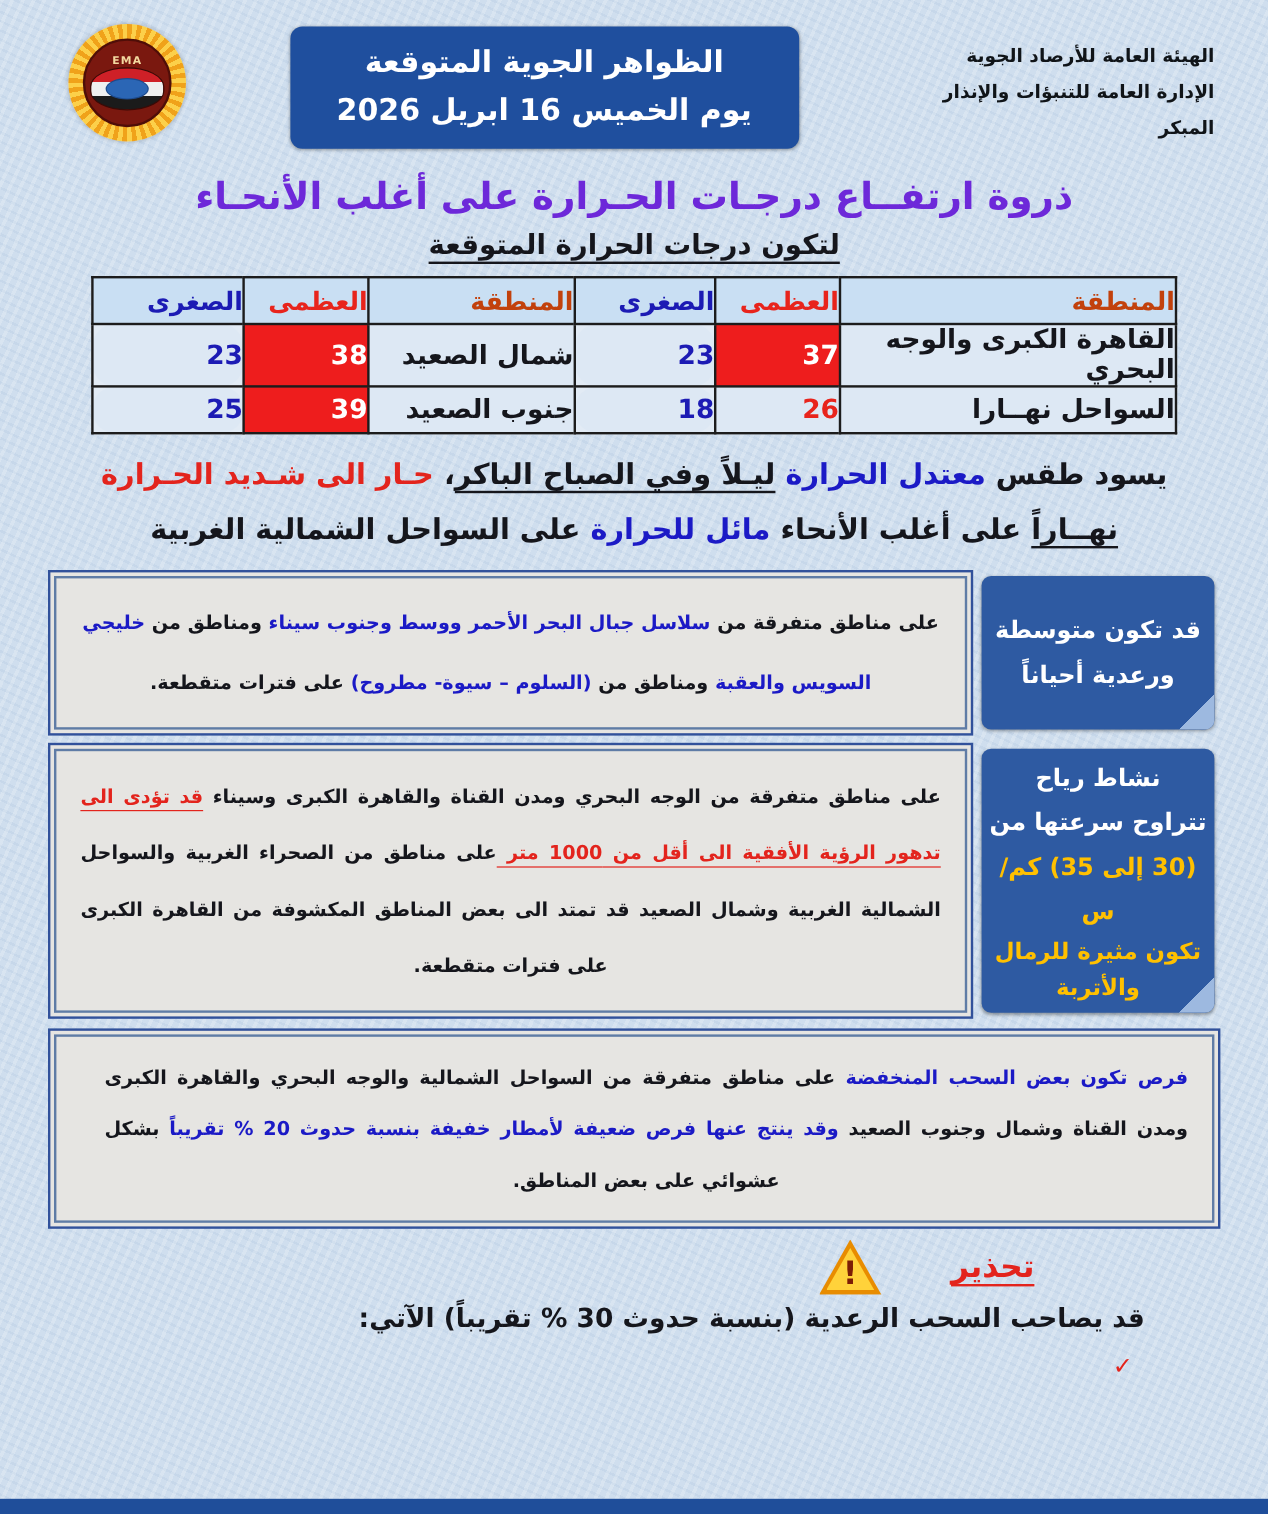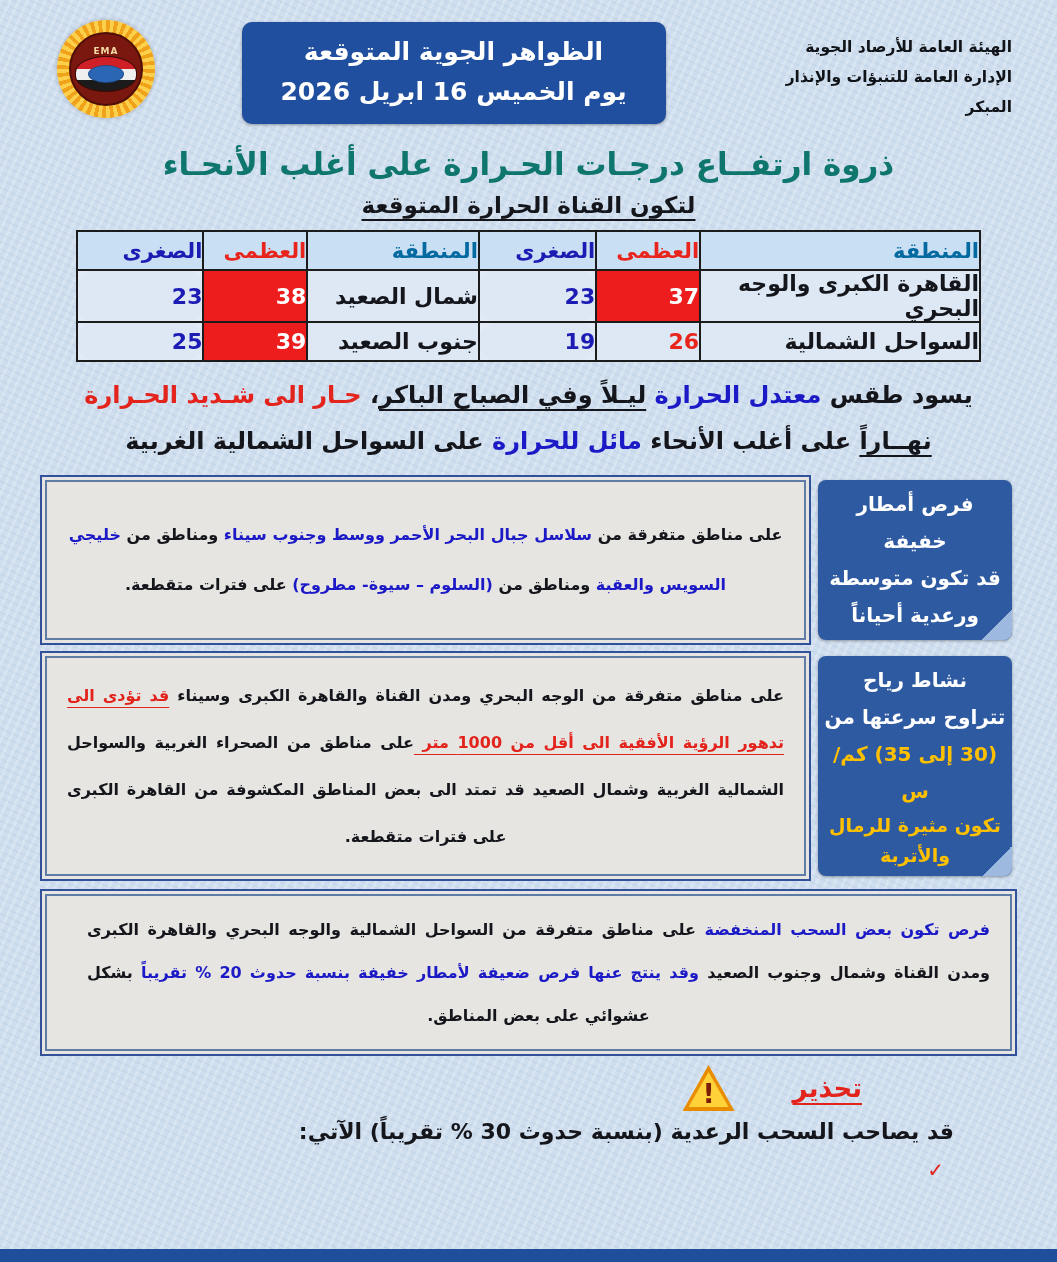--- a/index.html
+++ b/index.html
@@ -25,30 +25,30 @@
     background:linear-gradient(#cf2027 0 34%,#efefef 34% 67%,#1b1b1b 67%);position:relative;}
   .logo-mount{position:absolute;left:50%;top:50%;transform:translate(-50%,-50%);
     width:34px;height:16px;border-radius:50%;background:#2b66b5;box-shadow:0 0 0 1px #1c4a8c;}
   .title-box{direction:rtl;margin:2px auto 0;background:#1f4f9e;border-radius:10px;color:#fff;
     width:396px;padding:10px 14px 12px;text-align:center;font-weight:bold;font-size:25px;line-height:40px;
     box-shadow:0 1px 3px rgba(0,0,0,.35);}
   .authority{direction:rtl;text-align:right;padding-top:12px;font-weight:bold;font-size:15.5px;
     line-height:30px;color:#101418;}
 
   
-  .main-title{direction:rtl;text-align:center;color:#0f766e;font-weight:bold;font-size:31px;margin-top:14px;}
+  .main-title{direction:rtl;text-align:center;color:#6d28d9;font-weight:bold;font-size:31px;margin-top:14px;}
   .sub-title{direction:rtl;text-align:center;color:#15161c;font-weight:bold;font-size:23px;margin-top:10px;
     text-decoration:underline;text-underline-offset:6px;}
 
   
   table.temp{direction:rtl;border-collapse:collapse;width:905px;margin:12px auto 0;
     font-weight:bold;background:#e2ebf5;}
   table.temp td,table.temp th{border:2px solid #1c1c1c;text-align:right;padding:0;height:37px;font-size:22px;}
   table.temp th{background:#c9dff3;font-size:21px;}
-  th.h-region{color:#0369a1;} th.h-max{color:#e8241c;} th.h-min{color:#1c1bb4;}
+  th.h-region{color:#c2410c;} th.h-max{color:#e8241c;} th.h-min{color:#1c1bb4;}
   td.region{color:#15161c;background:#dde8f4;}
   td.min{color:#1c1bb4;background:#dde8f4;border-radius:19px;}
   td.max-hot{color:#ffffff;background:#ee1d1d;}
   td.max-warm{color:#e8241c;background:#dde8f4;}
 
   
   .seg-black{color:#15161c;} .seg-blue{color:#1b1ac6;} .seg-red{color:#e3241d;}
   .seg-white{color:#ffffff;} .seg-yellow{color:#ffc000;}
   .seg-u{text-decoration:underline;text-underline-offset:6px;}
 
@@ -105,21 +105,21 @@
       <div>الظواهر الجوية المتوقعة</div>
       <div>يوم الخميس 16 ابريل 2026</div>
     </div>
     <div class="authority">
       <div>الهيئة العامة للأرصاد الجوية</div>
       <div>الإدارة العامة للتنبؤات والإنذار المبكر</div>
     </div>
   </div>
 
   <div class="main-title">ذروة ارتفــاع درجـات الحـرارة على أغلب الأنحـاء</div>
-  <div class="sub-title">لتكون القناة الحرارة المتوقعة</div>
+  <div class="sub-title">لتكون درجات الحرارة المتوقعة</div>
 
   <table class="temp">
     <colgroup>
       <col style="width:31%">
         <col style="width:11.5%">
         <col style="width:13%">
       <col style="width:19%">
         <col style="width:11.5%">
         <col style="width:14%">
     </colgroup>
@@ -134,35 +134,34 @@
     </tr>
     <tr>
       <td class="region">القاهرة الكبرى والوجه البحري</td>
       <td class="max-hot">37</td>
       <td class="min">23</td>
       <td class="region">شمال الصعيد</td>
       <td class="max-hot">38</td>
       <td class="min">23</td>
     </tr>
     <tr>
-      <td class="region">السواحل الشمالية</td>
+      <td class="region">السواحل نهــارا</td>
       <td class="max-warm">26</td>
-      <td class="min">19</td>
+      <td class="min">18</td>
       <td class="region">جنوب الصعيد</td>
       <td class="max-hot">39</td>
       <td class="min">25</td>
     </tr>
   </tbody>
     </table>
 
   <div class="summary"><span class="seg seg-black">يسود طقس </span><span class="seg seg-blue">معتدل الحرارة </span><span class="seg seg-black seg-u">ليـلاً وفي الصباح الباكر</span><span class="seg seg-black">، </span><span class="seg seg-red">حـار الى شـديد الحـرارة </span><span class="seg seg-black seg-u">نهــاراً</span><span class="seg seg-black"> على أغلب الأنحاء </span><span class="seg seg-blue">مائل للحرارة </span><span class="seg seg-black">على السواحل الشمالية الغربية</span></div>
 
   <div class="box-row">
     <div class="badge">
-        <span class="seg seg-white">فرص أمطار خفيفة</span>
         <span class="seg seg-white">قد تكون متوسطة</span>
         <span class="seg seg-white">ورعدية أحياناً</span>
       </div>
     <div class="graybox">
       <div class="inner gb-center"><span class="seg seg-black">على مناطق متفرقة من </span><span class="seg seg-blue">سلاسل جبال البحر الأحمر ووسط وجنوب سيناء </span><span class="seg seg-black">ومناطق من </span><span class="seg seg-blue">خليجي السويس والعقبة </span><span class="seg seg-black">ومناطق من </span><span class="seg seg-blue">(السلوم – سيوة- مطروح) </span><span class="seg seg-black">على فترات متقطعة.</span></div>
     </div>
   </div>
 
   <div class="box-row">
     <div class="badge">

